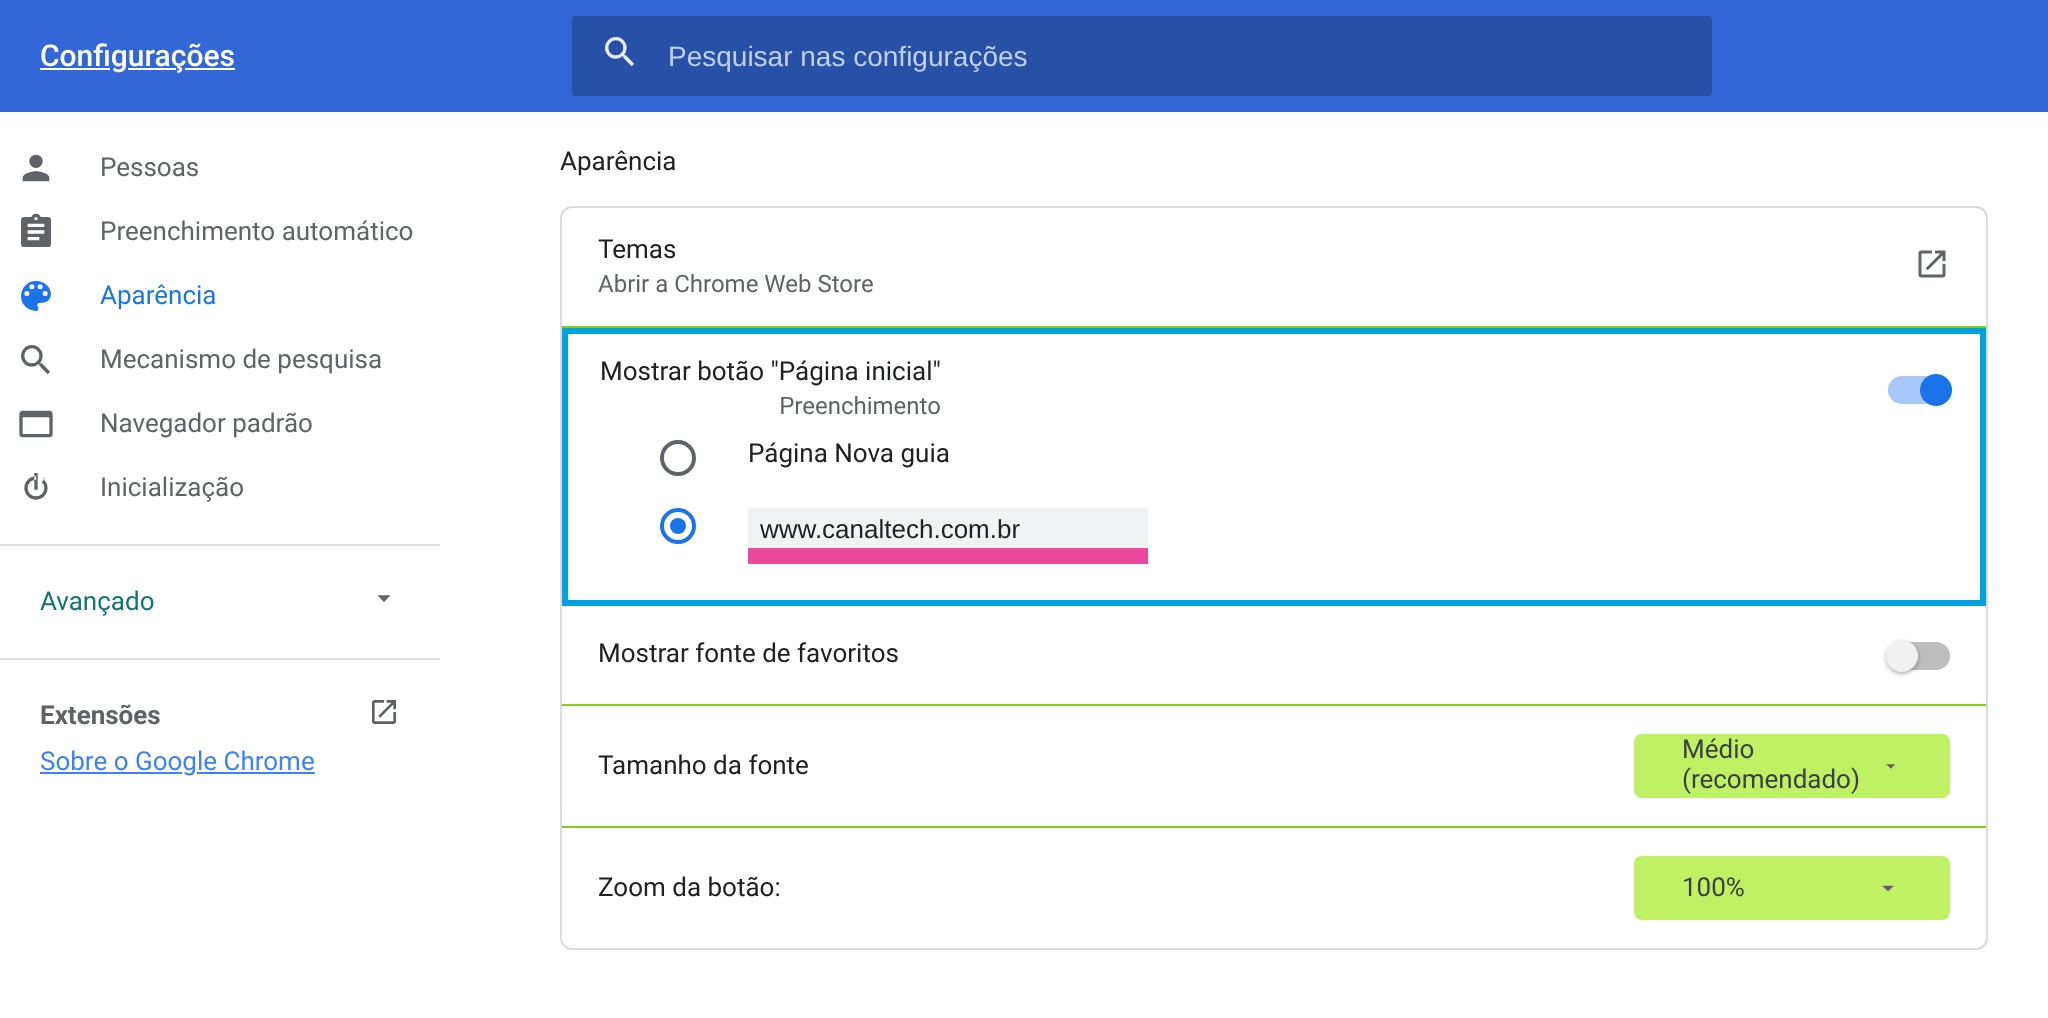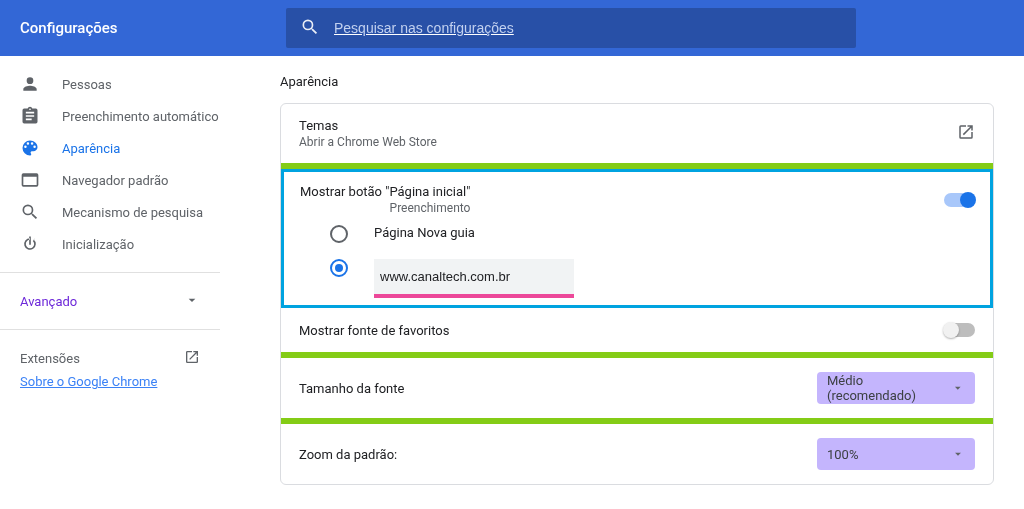--- a/index.html
+++ b/index.html
@@ -1,62 +1,62 @@
 <!DOCTYPE html>
 <html><head>
 <meta charset="utf-8">
 <style>
   * { box-sizing: border-box; margin: 0; padding: 0; }
   body { font-family: Roboto, Arial, sans-serif; font-size: 13px; color: #202124; background: #fff; width: 1024px; height: 509px; overflow: hidden; }
   .header { background: #3367d6; height: 56px; display: flex; align-items: center; }
-  .header-title { color: #fff; font-size: 15px; font-weight: 500; padding-left: 20px; width: 286px; }
+  .header-title { color: #fff; font-size: 15px; font-weight: 500; padding-left: 20px; width: 286px; text-decoration: underline; }
   .search-bar { background: #2850a7; height: 40px; width: 570px; display: flex; align-items: center; border-radius: 2px; }
   .search-bar svg { margin: 0 14px; fill: #fff; width: 20px; height: 20px; opacity: .9; }
-  .search-bar input { background: transparent; border: none; outline: none; color: #fff; font-size: 14px; flex: 1; text-decoration: underline; }
+  .search-bar input { background: transparent; border: none; outline: none; color: #fff; font-size: 14px; flex: 1; }
   .search-bar input::placeholder { color: #c2d1f0; }
   .layout { display: flex; height: calc(100% - 56px); }
   .sidebar { width: 250px; padding-top: 12px; }
-  .nav-item { display: flex; align-items: center; height: 32px; padding-left: 20px; cursor: pointer; color: #5f6368; }
+  .nav-item { display: flex; align-items: center; height: 32px; padding-left: 8px; cursor: pointer; color: #5f6368; }
   .nav-item.active { color: #1a73e8; }
   .nav-item .icon { width: 20px; height: 20px; margin-right: 22px; display: flex; align-items: center; justify-content: center; }
   .nav-item .icon svg { width: 20px; height: 20px; fill: #5f6368; }
   .nav-item.active .icon svg { fill: #1a73e8; }
   .nav-item .label { font-size: 13px; }
   .divider { height: 1px; background: #e0e0e0; margin: 12px 0 12px 0; width: 220px; }
-  .advanced { display: flex; align-items: center; justify-content: space-between; padding: 0 20px 0 20px; height: 32px; color: #6d28d9; cursor: pointer; width: 220px; }
+  .advanced { display: flex; align-items: center; justify-content: space-between; padding: 0 20px 0 20px; height: 32px; color: #0f766e; cursor: pointer; width: 220px; }
   .advanced svg { width: 16px; height: 16px; fill: #5f6368; }
-  .ext { display: flex; align-items: center; justify-content: space-between; padding: 0 20px 0 20px; height: 32px; color: #5f6368; cursor: pointer; width: 220px; }
+  .ext { display: flex; align-items: center; justify-content: space-between; padding: 0 20px 0 20px; height: 32px; color: #5f6368; cursor: pointer; width: 220px; font-weight: bold; }
   .ext svg { width: 16px; height: 16px; fill: #5f6368; }
   .about { padding: 0 20px; height: 32px; display: flex; align-items: flex-start; color: #3b82f6; cursor: pointer; text-decoration: underline; }
   .main { flex: 1; padding: 18px 30px 0 30px; overflow: auto; background: #fff; }
   .section-title { font-size: 13px; color: #202124; margin-bottom: 14px; }
   .card { border: 1px solid #dadce0; border-radius: 6px; margin-bottom: 28px; }
-  .row { display: flex; align-items: center; justify-content: space-between; padding: 14px 18px; border-bottom: 6px solid #84cc16; min-height: 50px; }
+  .row { display: flex; align-items: center; justify-content: space-between; padding: 14px 18px; border-bottom: 1px solid #84cc16; min-height: 50px; }
   .row:last-child { border-bottom: none; }
   .row .rl { display: flex; flex-direction: column; }
   .row .rl .t { font-size: 13px; color: #202124; }
   .row .rl .s { font-size: 12px; color: #5f6368; margin-top: 2px; text-align: right; }
   .openext svg { width: 18px; height: 18px; fill: #5f6368; }
   .toggle { width: 30px; height: 14px; border-radius: 7px; position: relative; }
   .toggle.on { background: #a8c7fa; }
   .toggle.off { background: #bdbdbd; }
   .toggle .knob { width: 16px; height: 16px; border-radius: 50%; position: absolute; top: -1px; }
   .toggle.on .knob { background: #1a73e8; right: -2px; }
   .toggle.off .knob { background: #f1f1f1; box-shadow: 0 1px 2px rgba(0,0,0,.3); left: -2px; }
   .highlight-row { border: 3px solid #00a3e0; padding: 0; }
   .highlight-inner { padding: 12px 16px; }
   .hi-top { display: flex; align-items: center; justify-content: space-between; }
   .radio-group { margin-top: 10px; padding-left: 30px; }
   .radio-row { display: flex; align-items: flex-start; height: 34px; }
   .radio-row .circle { width: 18px; height: 18px; border: 2px solid #5f6368; border-radius: 50%; margin-right: 26px; display: flex; align-items: center; justify-content: center; }
   .radio-row.selected .circle { border-color: #1a73e8; }
   .radio-row.selected .circle::after { content:""; width: 8px; height: 8px; background:#1a73e8; border-radius:50%; }
   .radio-row .rlabel { font-size: 13px; color: #202124; }
-  .url-input { width: 200px; height: 39px; border: none; border-bottom: 4px solid #ec4899; background: #f1f3f4; font-size: 13px; padding: 2px 6px; outline: none; color:#202124; }
-  .select { width: 158px; height: 32px; background: #c4b5fd; border-radius: 4px; display: flex; align-items: center; justify-content: space-between; padding: 0 10px; color:#3c4043; font-size:13px; cursor:pointer; }
+  .url-input { width: 200px; height: 28px; border: none; border-bottom: 8px solid #ec4899; background: #f1f3f4; font-size: 13px; padding: 2px 6px; outline: none; color:#202124; }
+  .select { width: 158px; height: 32px; background: #bef264; border-radius: 4px; display: flex; align-items: center; justify-content: space-between; padding: 0 24px; color:#3c4043; font-size:13px; cursor:pointer; }
   .select svg { width: 14px; height: 14px; fill: #5f6368; }
   .chev { width: 16px; height: 16px; fill:#5f6368; }
 </style>
 </head>
 <body>
 
 <div class="header">
   <div class="header-title">Configurações</div>
   <div class="search-bar">
     <span>
@@ -90,32 +90,32 @@
       <span class="icon">
           <svg viewBox="0 0 24 24">
             <path d="M12 3a9 9 0 00-9 9 9 9 0 009 9 1.5 1.5 0 001.5-1.5 1.49 1.49 0 00-.39-1 1.5 1.5 0 011.11-2.5H16a5 5 0 005-5c0-4.42-4-8-9-8zM6.5 12A1.5 1.5 0 118 10.5 1.5 1.5 0 016.5 12zm3-4A1.5 1.5 0 1111 6.5 1.5 1.5 0 019.5 8zm5 0A1.5 1.5 0 1116 6.5 1.5 1.5 0 0114.5 8zm3 4A1.5 1.5 0 1119 10.5 1.5 1.5 0 0117.5 12z"></path>
           </svg>
         </span>
       <span class="label">Aparência</span>
     </div>
     <div class="nav-item">
       <span class="icon">
           <svg viewBox="0 0 24 24">
+            <path d="M15.5 14h-.79l-.28-.27A6.47 6.47 0 0016 9.5 6.5 6.5 0 109.5 16a6.47 6.47 0 004.23-1.57l.27.28v.79l5 4.99L20.49 19l-4.99-5zM9.5 14A4.5 4.5 0 1114 9.5 4.5 4.5 0 019.5 14z"></path>
+          </svg>
+        </span>
+      <span class="label">Mecanismo de pesquisa</span>
+    </div>
+    <div class="nav-item">
+      <span class="icon">
+          <svg viewBox="0 0 24 24">
             <path d="M20 4H4a2 2 0 00-2 2v12a2 2 0 002 2h16a2 2 0 002-2V6a2 2 0 00-2-2zm0 14H4V8h16z"></path>
           </svg>
         </span>
       <span class="label">Navegador padrão</span>
-    </div>
-    <div class="nav-item">
-      <span class="icon">
-          <svg viewBox="0 0 24 24">
-            <path d="M15.5 14h-.79l-.28-.27A6.47 6.47 0 0016 9.5 6.5 6.5 0 109.5 16a6.47 6.47 0 004.23-1.57l.27.28v.79l5 4.99L20.49 19l-4.99-5zM9.5 14A4.5 4.5 0 1114 9.5 4.5 4.5 0 019.5 14z"></path>
-          </svg>
-        </span>
-      <span class="label">Mecanismo de pesquisa</span>
     </div>
     <div class="nav-item">
       <span class="icon">
           <svg viewBox="0 0 24 24">
             <path d="M13 3h-2v10h2zm4.83 2.17l-1.42 1.42A7 7 0 1112 5v2a5 5 0 105 5 4.96 4.96 0 00-1.59-3.66l1.42-1.42A7 7 0 0117.83 5.17z"></path>
           </svg>
         </span>
       <span class="label">Inicialização</span>
     </div>
     <div class="divider"></div>
@@ -192,21 +192,21 @@
           <span>Médio (recomendado)</span>
           <svg viewBox="0 0 24 24">
               <path d="M7 10l5 5 5-5z"></path>
             </svg>
         </div>
       </div>
 
 
       <div class="row">
         <div class="rl">
-            <div class="t">Zoom da padrão:</div>
+            <div class="t">Zoom da botão:</div>
           </div>
         <div class="select">
           <span>100%</span>
           <svg viewBox="0 0 24 24">
               <path d="M7 10l5 5 5-5z"></path>
             </svg>
         </div>
       </div>
 
     </div>

